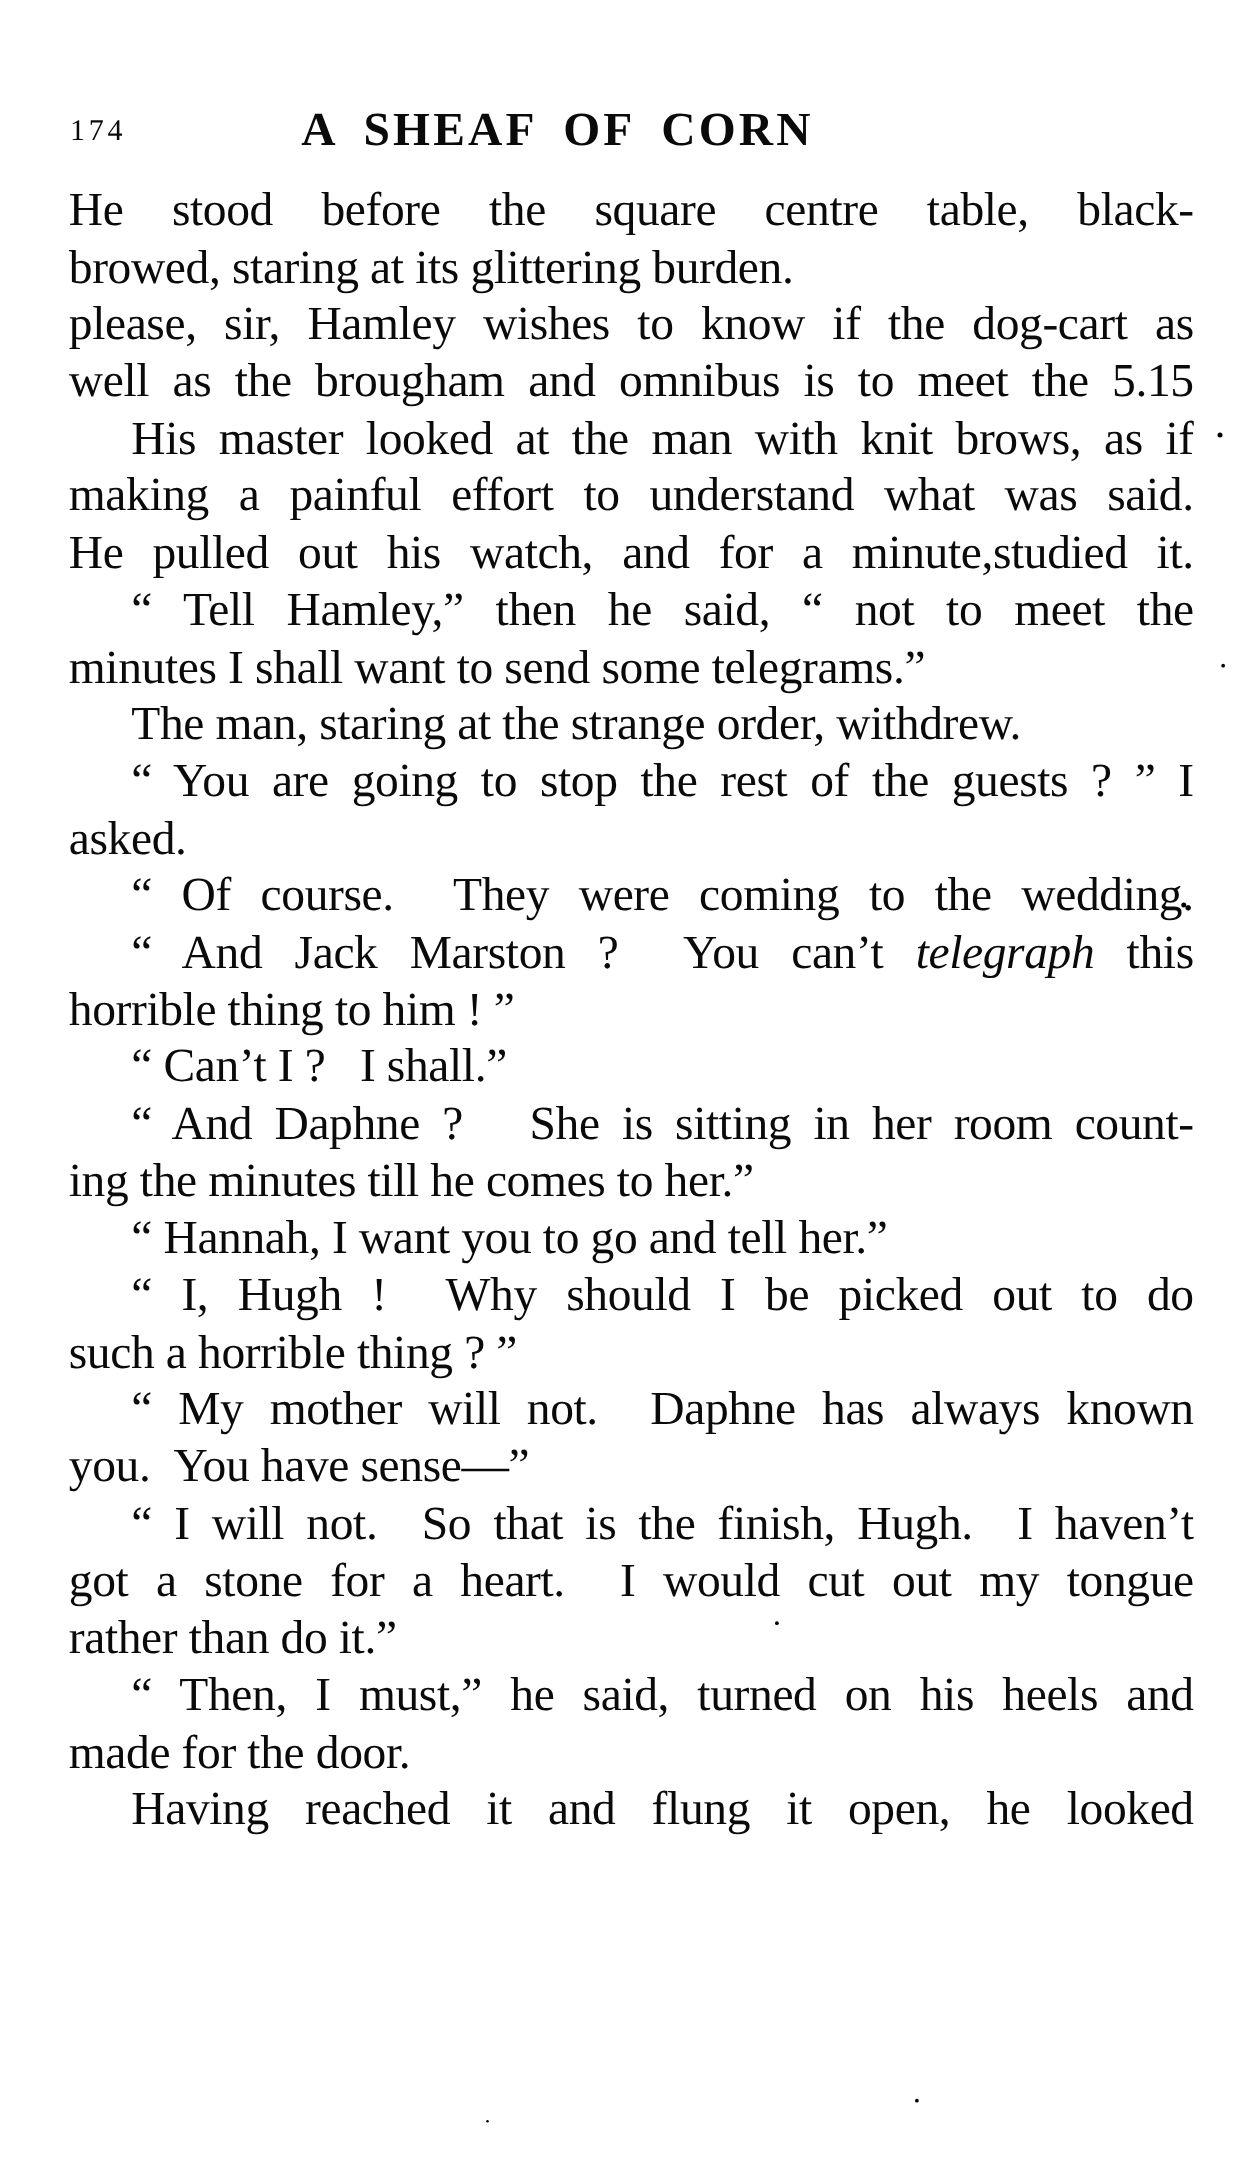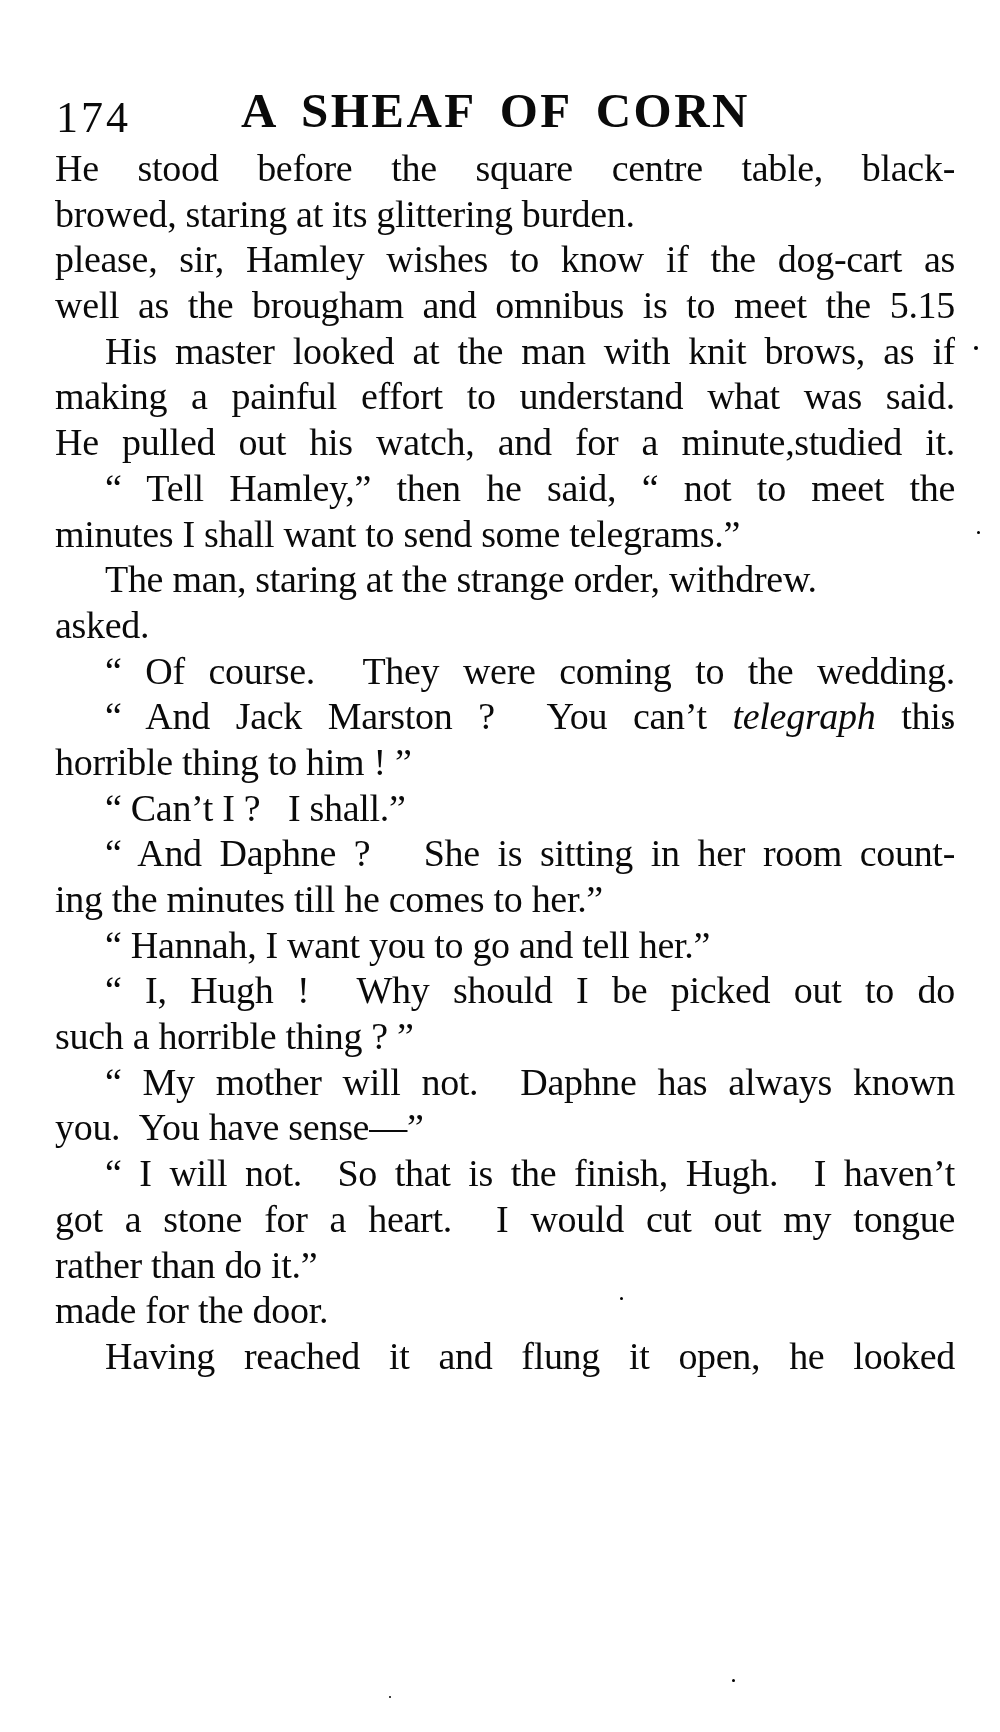--- a/index.html
+++ b/index.html
@@ -7,26 +7,26 @@
     width:1000px;height:1732px;
     background:#ffffff;
     font-family:"Liberation Serif", serif;
     color:#0a0a0a;
     position:relative;
     overflow:hidden;
   }
   .page{position:absolute;left:0;top:0;width:1000px;height:1732px;background:#ffffff;}
   .pageno{
     position:absolute;left:56px;top:92px;
-    font-size:44px;letter-spacing:3px;
+    font-size:24px;letter-spacing:3px;
     font-variant-numeric:oldstyle-nums;
   }
   .title{
     position:absolute;left:241px;top:82px;
-    font-size:49px;font-weight:bold;
+    font-size:38px;font-weight:bold;
     letter-spacing:2.5px;word-spacing:10px;
     white-space:nowrap;
   }
   .bodytext{
     position:absolute;left:55px;top:146px;width:900px;
   }
   .line{
     height:45.7px;line-height:45.7px;
     font-size:38px;letter-spacing:-0.3px;
     overflow:hidden;white-space:normal;
@@ -48,35 +48,37 @@
       <div class="line j">He stood before the square centre table, black-</div>
       <div class="line">browed, staring at its glittering burden.</div>
       <div class="line j">please, sir, Hamley wishes to know if the dog-cart as</div>
       <div class="line j">well as the brougham and omnibus is to meet the 5.15</div>
       <div class="line j ind">His master looked at the man with knit brows, as if</div>
       <div class="line j">making a painful effort to understand what was said.</div>
       <div class="line j">He pulled out his watch, and for a minute,studied it.</div>
       <div class="line j ind">“ Tell Hamley,” then he said, “ not to meet the</div>
       <div class="line">minutes I shall want to send some telegrams.”</div>
       <div class="line ind">The man, staring at the strange order, withdrew.</div>
+      <div class="line j ind">“ You are going to stop the rest of the guests ? ” I</div>
       <div class="line">asked.</div>
       <div class="line j ind">“ Of course.&nbsp;&nbsp;They were coming to the wedding.</div>
       <div class="line j ind"><span>“ And Jack Marston ?&nbsp;&nbsp;You can’t </span><i>telegraph</i><span> this</span></div>
       <div class="line">horrible thing to him ! ”</div>
       <div class="line ind">“ Can’t I ?&nbsp;&nbsp;&nbsp;I shall.”</div>
       <div class="line j ind">“ And Daphne ?&nbsp;&nbsp;&nbsp;She is sitting in her room count-</div>
       <div class="line">ing the minutes till he comes to her.”</div>
       <div class="line ind">“ Hannah, I want you to go and tell her.”</div>
       <div class="line j ind">“ I, Hugh !&nbsp;&nbsp;Why should I be picked out to do</div>
       <div class="line">such a horrible thing ? ”</div>
       <div class="line j ind">“ My mother will not.&nbsp;&nbsp;Daphne has always known</div>
       <div class="line">you.&nbsp;&nbsp;You have sense—”</div>
       <div class="line j ind">“ I will not.&nbsp;&nbsp;So that is the finish, Hugh.&nbsp;&nbsp;I haven’t</div>
       <div class="line j">got a stone for a heart.&nbsp;&nbsp;I would cut out my tongue</div>
       <div class="line">rather than do it.”</div>
+      <div class="line j ind">“ Then, I must,” he said, turned on his heels and</div>
       <div class="line">made for the door.</div>
       <div class="line j ind">Having reached it and flung it open, he looked</div>
     </div>
 <span class="speck" style="left: 974px; top: 346px; width: 4px; height: 4px;"></span>
     <span class="speck" style="left: 977px; top: 531px; width: 3px; height: 3px;"></span>
     <span class="speck" style="left: 945px; top: 722px; width: 4px; height: 4px;"></span>
     <span class="speck" style="left: 620px; top: 1297px; width: 3px; height: 3px;"></span>
     <span class="speck" style="left: 732px; top: 1679px; width: 3px; height: 3px;"></span>
     <span class="speck" style="left: 389px; top: 1696px; width: 2px; height: 2px;"></span>
   </div>

